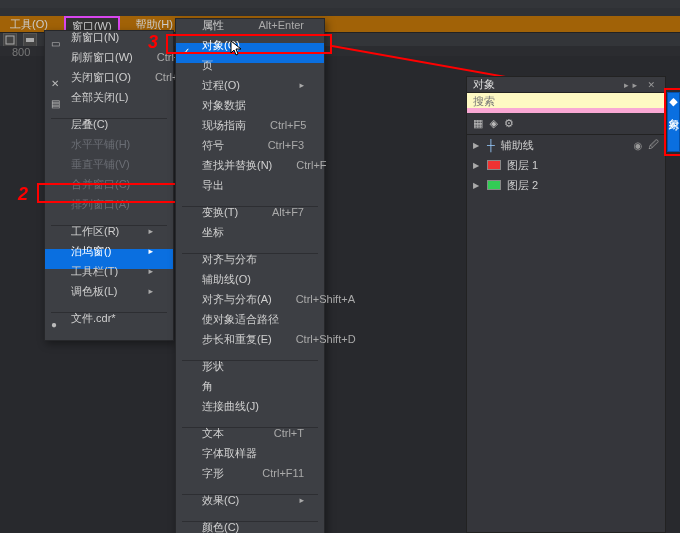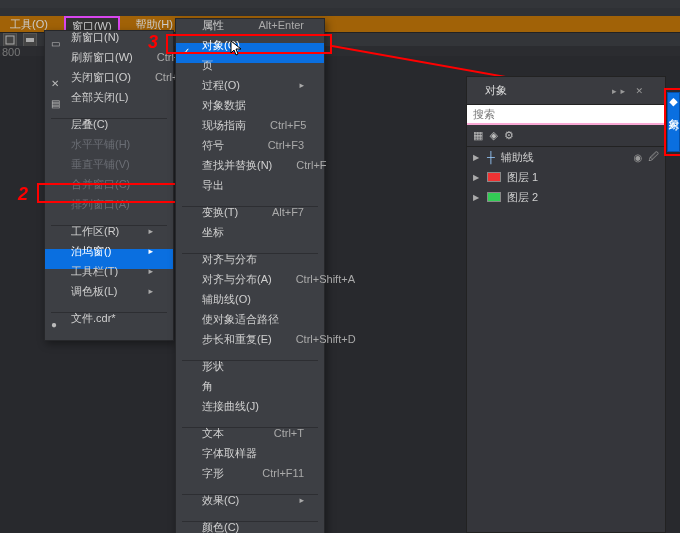--- a/index.html
+++ b/index.html
@@ -19,23 +19,23 @@
   .dropdown .row .chev{margin-left:auto;padding-left:24px;font-size:9px;color:#aaa}
   .dropdown .row.sel{background:#0a6fe0;color:#fff}
   .dropdown .row.hi{background:#0a6fe0;color:#fff}
   .dropdown .row.dis{color:#6b6e75}
   .dropdown hr{border:none;border-top:1px solid #2d2e32;margin:3px 6px}
   .left-ic{position:absolute;left:6px;top:3px;font-size:10px;color:#bbb}
   .cursor{position:absolute;width:14px;height:18px;pointer-events:none}
   .annot-num{position:absolute;font:italic bold 18px Arial;color:#ff0000}
   .arrow-line{position:absolute;pointer-events:none}
   .panel{position:absolute;top:76px;right:14px;bottom:0;width:200px;background:#35363b;border:1px solid #222}
-  .panel-tab{height:28px;background:#3a3b40;display:flex;align-items:center;padding:0 18px;color:#ddd;border-bottom:1px solid #222}
+  .panel-tab{height:16px;background:#3a3b40;display:flex;align-items:center;padding:0 6px;color:#ddd;border-bottom:1px solid #222}
   .panel-tab .x{margin-left:auto;letter-spacing:4px;color:#999;font-size:9px}
-  .panel-search{height:20px;display:flex;align-items:center;padding:0 6px;border-bottom:2px solid #f9a8d4;background:#ffffff}
+  .panel-search{height:20px;display:flex;align-items:center;padding:0 6px;border-bottom:5px solid #f9a8d4;background:#fef9c3}
   .panel-search input{flex:1;background:transparent;border:none;color:#888;font-size:11px;outline:none}
   .panel-tools{height:22px;display:flex;align-items:center;gap:6px;padding:0 6px;border-bottom:1px solid #222}
   .panel-tools .sel{flex:1;height:16px;background:#2c2d31;border:1px solid #222;display:flex;align-items:center;padding:0 6px;font-size:10px;color:#ddd}
   .panel-tools .sel .dd{margin-left:auto;font-size:8px;color:#888}
   .layer{display:flex;align-items:center;height:20px;padding:0 6px;color:#d0d0d0;gap:6px}
   .layer .tri{font-size:8px;color:#aaa;width:8px}
   .layer .sw{width:14px;height:10px;border:1px solid #888}
   .layer .eye{margin-left:auto;font-size:10px;color:#999}
   .layer .lk{font-size:10px;color:#999}
   .dock-handle{position:absolute;top:92px;right:0;width:13px;height:60px;background:#0a6fe0;border:1px solid #0550a8;display:flex;flex-direction:column;align-items:center;color:#fff;font-size:9px;gap:2px;padding-top:2px}
@@ -66,21 +66,21 @@
       </svg>
     </div>
   <div style="width:1px;height:12px;background:#222;margin:0 4px"></div>
   <div class="icon">
       <svg class="icon-svg" viewBox="0 0 10 10">
         <path d="M1 5h8M5 1v8" stroke="#aaa"></path>
       </svg>
     </div>
 </div>
 <div class="ruler-h">
-  <span style="left:2px">800</span>
+  <span style="left:12px">800</span>
   <span style="left:230px">1200</span>
 </div>
 
 <div class="dropdown" style="top:30px;left:44px;width:130px">
   <div class="row">
       <span class="left-ic">▭</span>
       <span>新窗口(N)</span>
     </div>
   <div class="row">
       <span>刷新窗口(W)</span>
@@ -177,25 +177,25 @@
       <span class="sc">Alt+F7</span>
     </div>
   <div class="row">
       <span>坐标</span>
     </div>
   <hr>
   <div class="row">
       <span>对齐与分布</span>
     </div>
   <div class="row">
+      <span>辅助线(O)</span>
+    </div>
+  <div class="row">
       <span>对齐与分布(A)</span>
       <span class="sc">Ctrl+Shift+A</span>
-    </div>
-  <div class="row">
-      <span>辅助线(O)</span>
     </div>
   <div class="row">
       <span>使对象适合路径</span>
     </div>
   <div class="row">
       <span>步长和重复(E)</span>
       <span class="sc">Ctrl+Shift+D</span>
     </div>
   <hr>
   <div class="row">

